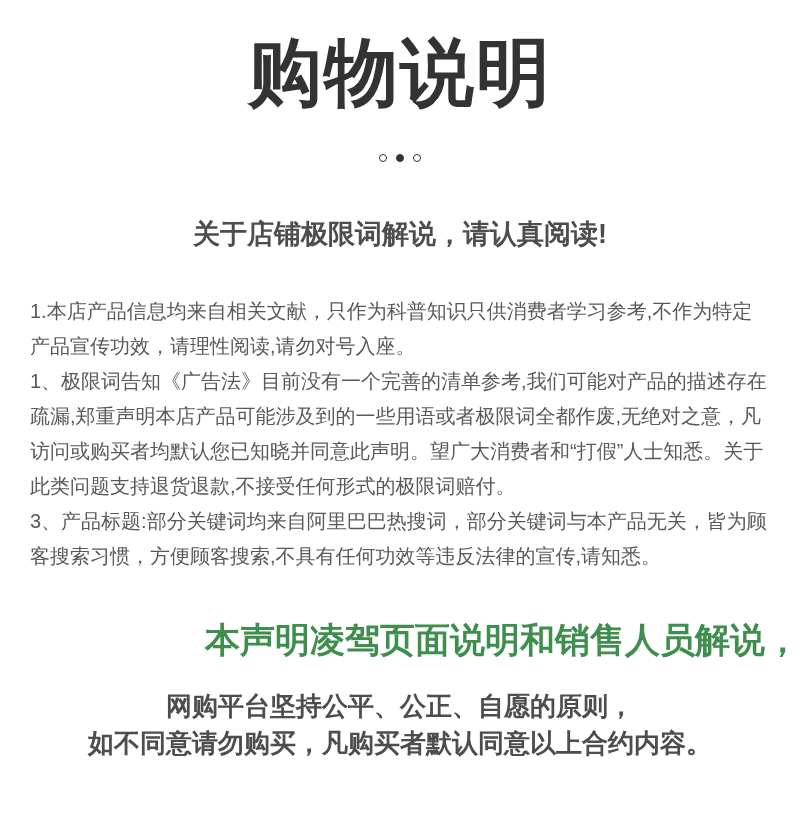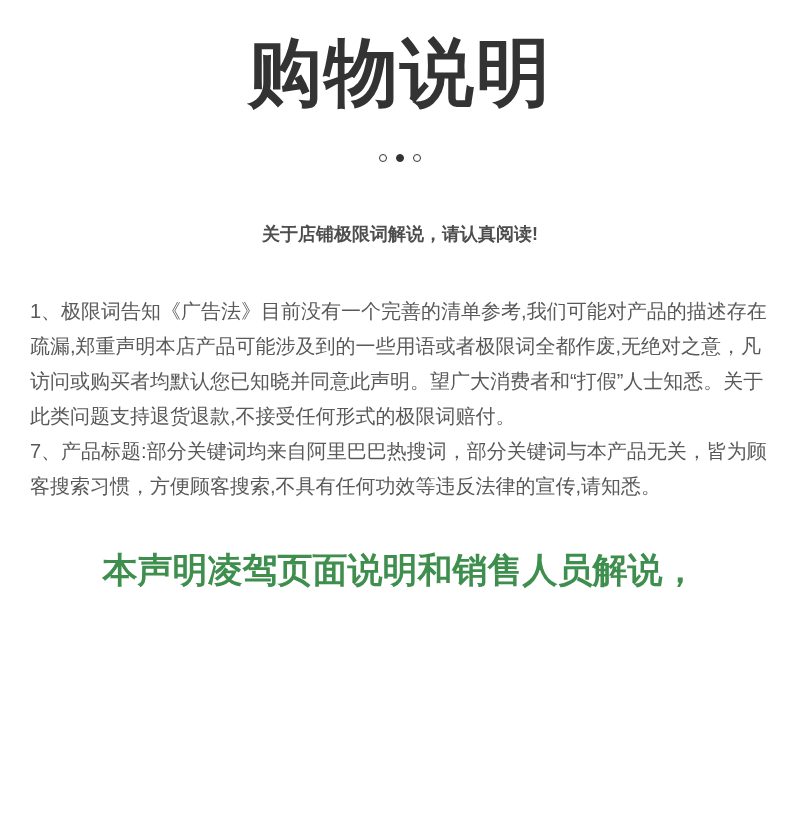--- a/index.html
+++ b/index.html
@@ -35,37 +35,37 @@
     height: 8px;
     border-radius: 50%;
     border: 1.5px solid #333333;
     background: transparent;
     box-sizing: border-box;
   }
   .carousel-dot.active { background: #333333; border-color: #333333; }
   .notice-heading {
     margin-top: 56px;
     text-align: center;
-    font-size: 18px;
+    font-size: 27px;
     line-height: 31px;
     font-weight: bold;
     color: #4d4d4d;
   }
   .disclaimer-body {
     margin-top: 44px;
     padding: 0 30px;
     font-size: 20px;
     line-height: 35px;
     color: #595959;
     text-align: left;
   }
   .disclaimer-body p { margin: 0; }
   .statement-heading {
     margin-top: 44px;
-    text-align: center;
+    text-align: right;
     font-size: 35px;
     line-height: 44px;
     font-weight: bold;
     color: #3e8e4e;
   }
   .footer-note {
     margin-top: 26px;
     text-align: center;
     font-size: 26px;
     line-height: 37px;
@@ -82,22 +82,27 @@
 
   <div class="carousel-dots">
     <span class="carousel-dot"></span>
     <span class="carousel-dot active"></span>
     <span class="carousel-dot"></span>
   </div>
 
   <div class="notice-heading">关于店铺极限词解说，请认真阅读!</div>
 
   <div class="disclaimer-body">
+    <p>1.本店产品信息均来自相关文献，只作为科普知识只供消费者学习参考,不作为特定产品宣传功效，请理性阅读,请勿对号入座。</p>
     <p>1、极限词告知《广告法》目前没有一个完善的清单参考,我们可能对产品的描述存在疏漏,郑重声明本店产品可能涉及到的一些用语或者极限词全都作废,无绝对之意，凡访问或购买者均默认您已知晓并同意此声明。望广大消费者和“打假”人士知悉。关于此类问题支持退货退款,不接受任何形式的极限词赔付。</p>
-    <p>7、产品标题:部分关键词均来自阿里巴巴热搜词，部分关键词与本产品无关，皆为顾客搜索习惯，方便顾客搜索,不具有任何功效等违反法律的宣传,请知悉。</p>
+    <p>3、产品标题:部分关键词均来自阿里巴巴热搜词，部分关键词与本产品无关，皆为顾客搜索习惯，方便顾客搜索,不具有任何功效等违反法律的宣传,请知悉。</p>
   </div>
 
   <div class="statement-heading">
     <div>本声明凌驾页面说明和销售人员解说，</div>
   </div>
 
+  <div class="footer-note">
+    <div>网购平台坚持公平、公正、自愿的原则，</div>
+    <div>如不同意请勿购买，凡购买者默认同意以上合约内容。</div>
+  </div>
 
 </div>
 
 </body></html>

